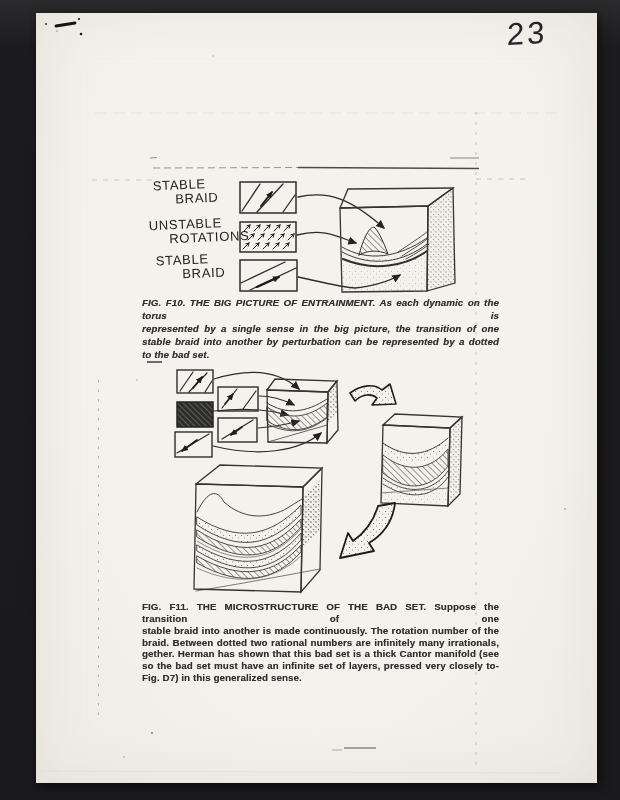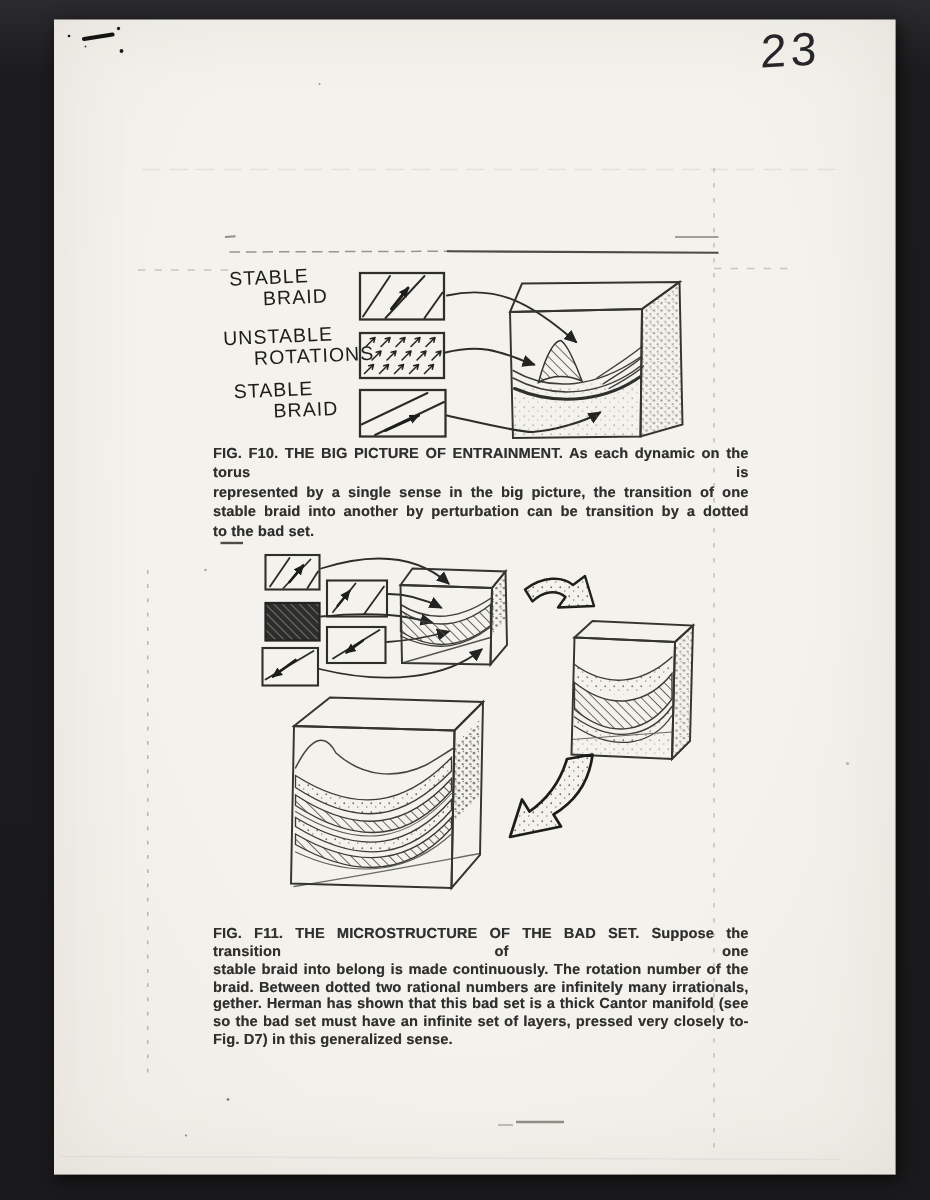--- a/index.html
+++ b/index.html
@@ -251,28 +251,28 @@
   </div>
   <div class="hand-label" style="left:149px;top:217px;">
     <span>UNSTABLE</span>
     <span class="l2" style="margin-left:20px;">ROTATIONS</span>
   </div>
   <div class="hand-label" style="left:156px;top:253px;">
     <span>STABLE</span>
     <span class="l2" style="margin-left:26px;">BRAID</span>
   </div>
 
-  <div class="caption f10cap" style="top:297px;">
+  <div class="caption f10cap" style="top:297px;font-style:italic;">
     <div class="cap-line">FIG. F10. THE BIG PICTURE OF ENTRAINMENT. As each dynamic on the torus is</div>
     <div class="cap-line">represented by a single sense in the big picture, the transition of one</div>
-    <div class="cap-line">stable braid into another by perturbation can be transition by a dotted</div>
+    <div class="cap-line">stable braid into another by perturbation can be represented by a dotted</div>
     <div class="cap-line last">to the bad set.</div>
   </div>
 
-  <div class="caption f11cap" style="top:601px;margin-top:16px;">
+  <div class="caption f11cap" style="top:601px;">
     <div class="cap-line">FIG. F11. THE MICROSTRUCTURE OF THE BAD SET. Suppose the transition of one</div>
-    <div class="cap-line">stable braid into belong is made continuously. The rotation number of the</div>
+    <div class="cap-line">stable braid into another is made continuously. The rotation number of the</div>
     <div class="cap-line">braid.  Between  dotted two rational numbers are infinitely many irrationals,</div>
     <div class="cap-line">gether.  Herman  has  shown that this bad set is a thick Cantor manifold (see</div>
     <div class="cap-line">so the bad set must have an infinite set of layers, pressed very closely to-</div>
     <div class="cap-line last">Fig. D7) in this generalized sense.</div>
   </div>
 </div>
 
 </body></html>

